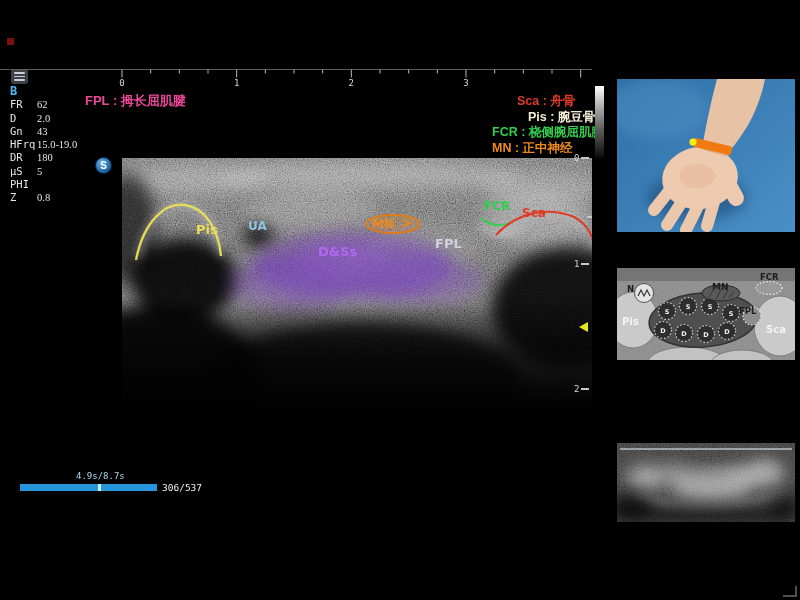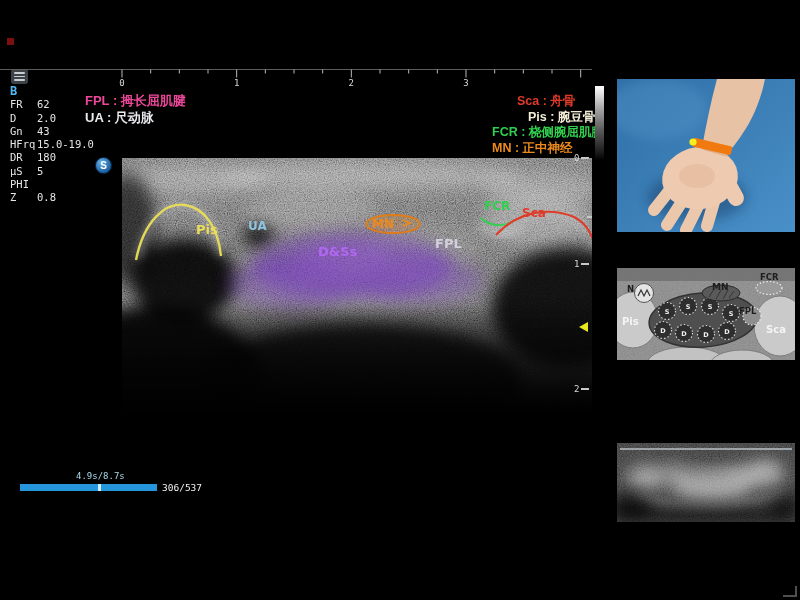--- a/index.html
+++ b/index.html
@@ -12,21 +12,21 @@
   .menu-btn{left:11px;top:69px;width:17px;height:15px;background:#3d4248;border-radius:3px;
             display:flex;flex-direction:column;justify-content:center;gap:2px;padding:2px 3px;box-sizing:border-box;}
   .menu-btn i{display:block;height:1.5px;background:#c9ced4;border-radius:1px;}
 
   
   #paramPanel{left:10px;top:85px;width:95px;color:#e6e6e6;
               font-family:"DejaVu Sans Mono",monospace;font-size:10.5px;line-height:13.3px;}
   #paramPanel .mode{font-weight:bold;font-size:12px;}
   .prow{display:flex;}
   .prow .pl{width:27px;flex:none;}
-  .prow .pv{white-space:nowrap;}
+  .prow .pv{white-space:nowrap;font-family:Liberation Serif, serif;}
 
   
   #legendLeft{left:85px;top:93px;font-size:13px;font-weight:bold;line-height:16.5px;white-space:nowrap;}
   #legendRight{left:492px;top:94px;font-size:12.5px;font-weight:bold;line-height:15.6px;white-space:nowrap;}
 
   
   .probe-marker{left:95px;top:157px;width:17px;height:17px;border-radius:50%;
       background:radial-gradient(circle at 35% 30%,#66b2ec,#1c5f9e 70%,#0d3a6b);
       color:#fff;font-size:10px;font-weight:bold;display:flex;align-items:center;justify-content:center;
       border:1px solid #0a2c50;box-sizing:border-box;}
@@ -128,21 +128,20 @@
         <span class="pv"></span>
       </div>
     <div class="prow">
         <span class="pl">Z</span>
         <span class="pv">0.8</span>
       </div>
   </div>
 
   <div class="abs" id="legendLeft">
     <div style="color: #ec4899;">FPL : 拇长屈肌腱</div>
-    <div style="color: rgb(233, 233, 238);">UA : 尺动脉</div>
   </div>
   <div class="abs" id="legendRight">
     <div style="color: rgb(224, 58, 40); margin-left: 25px;">Sca : 舟骨</div>
     <div style="color: rgb(242, 236, 214); margin-left: 36px;">Pis : 腕豆骨</div>
     <div style="color: rgb(48, 208, 78);">FCR : 桡侧腕屈肌腱</div>
     <div style="color: rgb(236, 138, 30);">MN : 正中神经</div>
   </div>
 
   <div class="abs probe-marker">S</div>
   <div class="abs grayscale-bar"></div>

